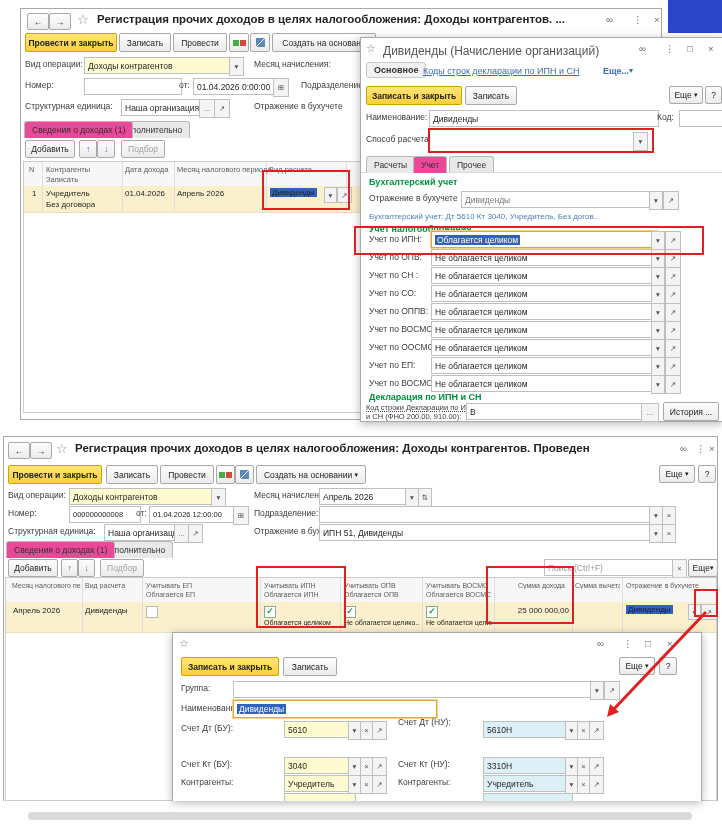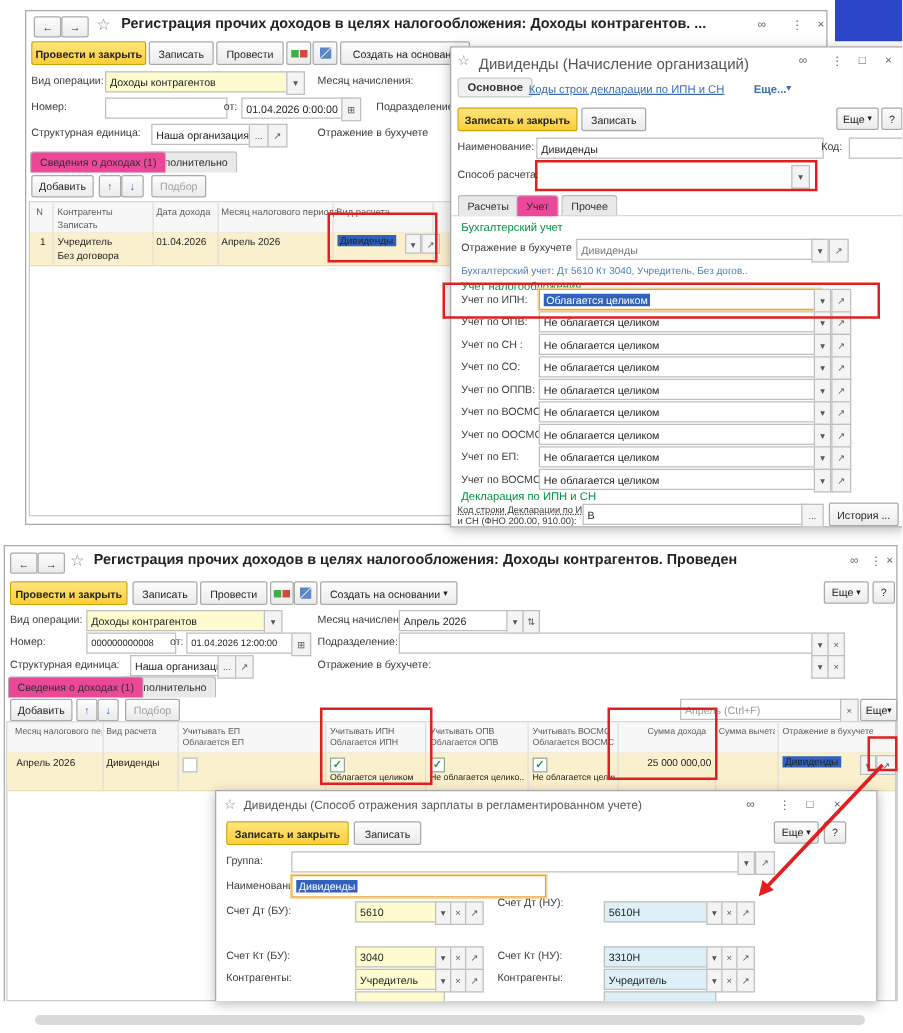--- a/index.html
+++ b/index.html
@@ -20,21 +20,21 @@
   .fy{background:#fffbd0}
   .fb{background:#ddf0f8}
   .act{border:1px solid #e8a33d;box-shadow:0 0 0 1px #f6d489}
   .fbtn{position:absolute;display:flex;align-items:center;justify-content:center;
         border:1px solid #bfbfbf;background:#f4f4f4;font-size:7.5px;color:#555;overflow:hidden}
   .sel{background:#3161be;color:#fff;padding:0 2px}
   .lbl{position:absolute;font-size:8.5px;color:#3c3c3c;white-space:nowrap}
   .tab{position:absolute;height:16px;display:flex;align-items:center;padding:0 7px;font-size:8.5px;
        color:#2f2f2f;background:#e9e9e9;border:1px solid #b9b9b9;border-bottom:none;border-radius:3px 3px 0 0}
   .tab.on{background:#ec4899;z-index:2}
-  .grn{position:absolute;font-size:9px;font-weight:400;color:#00923f;white-space:nowrap}
+  .grn{position:absolute;font-size:9px;font-weight:700;color:#00923f;white-space:nowrap}
   .lnk{color:#3a6db5}
   .red{position:absolute;border:2px solid #e02020;z-index:8;pointer-events:none}
   .vl{position:absolute;width:1px;background:#dedede}
   .hl{position:absolute;height:1px;background:#d9d9d9}
   .cb{position:absolute;width:10px;height:10px;border:1px solid #8fa892;background:#fff;
       font-size:9px;line-height:9px;text-align:center;color:#1d9b50;font-weight:700}
   .tic{position:absolute;font-size:9.5px;color:#666;cursor:default}
   .star{color:#8d8d8d}
   .hcell{position:absolute;font-size:7px;color:#5c5c5c;white-space:nowrap;overflow:hidden}
   .cell{position:absolute;font-size:8px;color:#222;white-space:nowrap;overflow:hidden}
@@ -263,31 +263,32 @@
     <div class="lbl" style="left:250px;top:71px">Подразделение:</div>
     <div class="fld" style="left:315px;top:69px;width:330px;height:15px"></div>
     <div class="fbtn" style="left:645px;top:69px;width:12px;height:17px">▾</div>
     <div class="fbtn" style="left:658px;top:69px;width:12px;height:17px">×</div>
 
     <div class="lbl" style="left:4px;top:89px">Структурная единица:</div>
     <div class="fld" style="left:100px;top:87px;width:70px;height:15px">Наша организация</div>
     <div class="fbtn" style="left:170px;top:87px;width:13px;height:17px">...</div>
     <div class="fbtn" style="left:184px;top:87px;width:13px;height:17px">↗</div>
     <div class="lbl" style="left:250px;top:89px">Отражение в бухучете:</div>
+    <div class="fld" style="left:315px;top:87px;width:330px;height:15px">ИПН 51, Дивиденды</div>
     <div class="fbtn" style="left:645px;top:87px;width:12px;height:17px">▾</div>
     <div class="fbtn" style="left:658px;top:87px;width:12px;height:17px">×</div>
 
     <div class="tab on" style="left:2px;top:104px">Сведения о доходах (1)</div>
     <div class="tab" style="left:92px;top:104px">Дополнительно</div>
 
     <div class="btn" style="left:4px;top:122px;width:48px;height:16px">Добавить</div>
     <div class="btn" style="left:57px;top:122px;width:15px;height:16px;color:#2f6fc0">↑</div>
     <div class="btn" style="left:74px;top:122px;width:15px;height:16px;color:#2f6fc0">↓</div>
     <div class="btn dis" style="left:96px;top:122px;width:42px;height:16px">Подбор</div>
-    <div class="fld" style="left:540px;top:122px;width:125px;height:15px;color:#9a9a9a">Апрель (Ctrl+F)</div>
+    <div class="fld" style="left:540px;top:122px;width:125px;height:15px;color:#9a9a9a">Поиск (Ctrl+F)</div>
     <div class="fbtn" style="left:668px;top:122px;width:13px;height:17px">×</div>
     <div class="btn" style="left:684px;top:122px;width:28px;height:16px">
         <span>Еще</span>
         <span style="font-size:7px">▾</span>
       </div>
 
     <div class="a" style="left:1px;top:140px;width:710px;height:222px;border:1px solid #cccccc;background:#fff">
       <div class="a" style="left:0;top:0;width:710px;height:24px;background:#f7f7f7;border-bottom:1px solid #d9d9d9"></div>
       <div class="a" style="left:0;top:24px;width:710px;height:30px;background:#fbf0cd;border-bottom:1px solid #eadfbc"></div>
       <div class="vl" style="left:76px;top:0;height:54px"></div>
@@ -323,21 +324,20 @@
       <div class="cell" style="left:338px;top:41px;width:76px;font-size:7px">Не облагается целико..</div>
       <div class="cell" style="left:420px;top:41px;width:66px;font-size:7px">Не облагается целико..</div>
       <div class="cell sel" style="left:620px;top:27px">Дивиденды</div>
       <div class="fbtn" style="left:682px;top:26px;width:11px;height:14px">▾</div>
       <div class="fbtn" style="left:695px;top:26px;width:14px;height:14px">↗</div>
     </div>
   </div>
 
   <div class="win dlg" style="left:172px;top:632px;width:528px;height:168px;overflow:hidden;border-bottom:none">
     <div class="t star" style="left:6px;top:4px;font-size:11px">☆</div>
-    <div class="t" style="left:22px;top:6px;font-size:9.5px;color:#555">Дивиденды (Способ отражения зарплаты в регламентированном учете)</div>
     <div class="tic" style="left:424px;top:5px">∞</div>
     <div class="tic" style="left:450px;top:5px">⋮</div>
     <div class="tic" style="left:472px;top:5px">□</div>
     <div class="tic" style="left:494px;top:5px">×</div>
 
     <div class="btn y" style="left:8px;top:24px;width:96px;height:17px">Записать и закрыть</div>
     <div class="btn" style="left:110px;top:24px;width:52px;height:17px">Записать</div>
     <div class="btn" style="left:446px;top:24px;width:34px;height:16px"><span>Еще</span>&nbsp;<span style="font-size:7px">▾</span></div>
     <div class="btn" style="left:486px;top:24px;width:16px;height:16px">?</div>
 

